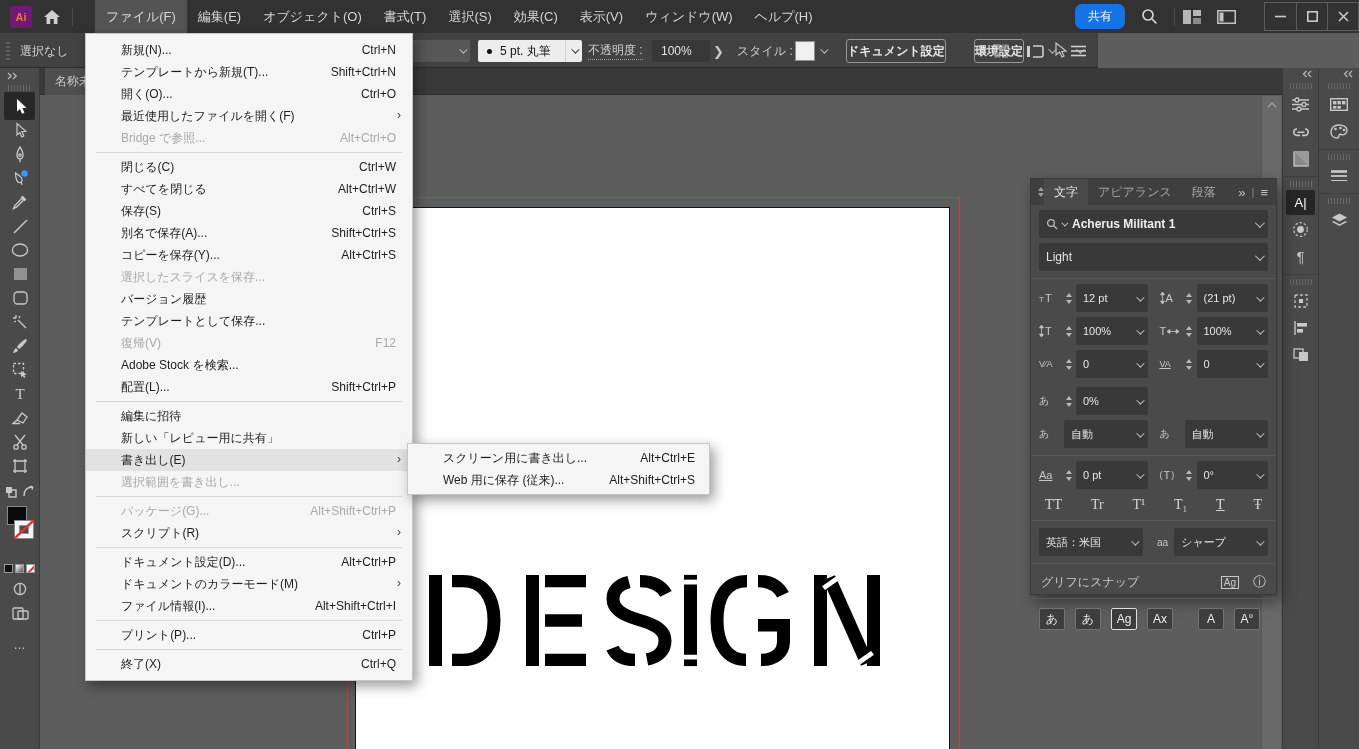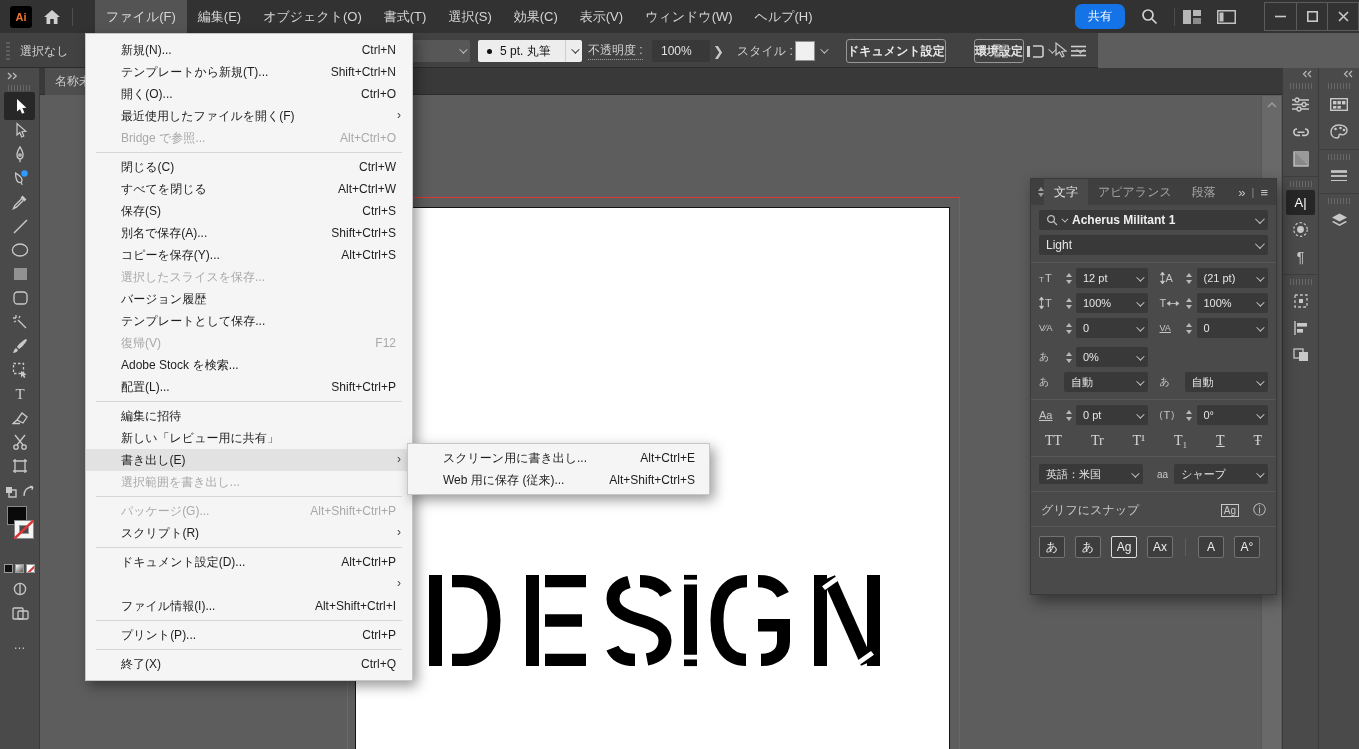--- a/index.html
+++ b/index.html
@@ -2,21 +2,21 @@
 <html><head>
 <meta charset="utf-8">
 <style>
 *{box-sizing:border-box;margin:0;padding:0}
 html,body{width:1359px;height:749px}
 body{font-family:"Liberation Sans","DejaVu Sans",sans-serif;font-size:12px}
 #app{position:relative;width:1359px;height:749px;background:#5d5d5d;overflow:hidden;color:#d8d8d8}
 svg{display:block}
 
 #titlebar{position:absolute;left:0;top:0;width:1359px;height:33px;background:#323232;display:flex;align-items:center}
-.ai-logo{width:22px;height:22px;margin:0 11px 0 10px;background:#000000;color:#ec7434;font-weight:700;font-size:11px;display:flex;align-items:center;justify-content:center;border-radius:3px}
+.ai-logo{width:22px;height:22px;margin:0 11px 0 10px;background:#701a75;color:#ec7434;font-weight:700;font-size:11px;display:flex;align-items:center;justify-content:center;border-radius:3px}
 .home-ic{margin-right:11px}
 .tdiv{width:1px;height:18px;background:#4d4d4d;margin-right:8px}
 #menubar{display:flex;height:33px;align-items:stretch;padding-left:14px}
 .mbitem{padding:0 11px;display:flex;align-items:center;color:#d6d6d6;font-size:13px}
 .mbitem.active{background:#545454}
 #tb-right{position:absolute;right:0;top:0;height:33px;display:flex;align-items:center}
 .share{background:#1473e6;color:#fff;border-radius:7px;padding:4px 13px;font-size:12px;margin-right:16px}
 .tb-ic{margin-right:16px}
 .winctl{display:flex;border:1px solid #5c5c5c;height:29px;margin-left:12px}
 .wcell{width:31px;display:flex;align-items:center;justify-content:center;border-left:1px solid #5c5c5c}
@@ -74,21 +74,21 @@
 #charpanel{position:absolute;left:1030px;top:178px;width:247px;height:417px;background:#4a4a4a;border:1px solid #3a3a3a;box-shadow:4px 6px 14px rgba(0,0,0,.45);z-index:20;font-size:11px}
 #cp-header{height:26px;background:#3f3f3f;display:flex;align-items:stretch}
 .cp-tab{padding:0 10px;display:flex;align-items:center;color:#a5a5a5;font-size:12px}
 .cp-tab.active{background:#4a4a4a;color:#e8e8e8}
 #cp-hdr-right{margin-left:auto;display:flex;align-items:center;gap:6px;padding-right:8px;color:#c5c5c5}
 .cp-row{display:flex;align-items:center;margin:5px 8px 0}
 .cp-icon{width:25px;color:#c6c6c6;font-size:11px;display:flex;align-items:center;gap:1px}
 .cp-step{width:9px;display:flex;flex-direction:column;align-items:center;gap:3px;margin-right:3px}
 .arr-u{width:0;height:0;border-left:3.5px solid transparent;border-right:3.5px solid transparent;border-bottom:4px solid #b8b8b8}
 .arr-d{width:0;height:0;border-left:3.5px solid transparent;border-right:3.5px solid transparent;border-top:4px solid #b8b8b8}
-.cp-field{flex:1;height:20px;background:#393939;border-radius:2px;display:flex;align-items:center;padding:0 2px 0 7px;color:#e5e5e5}
+.cp-field{flex:1;height:28px;background:#393939;border-radius:2px;display:flex;align-items:center;padding:0 2px 0 7px;color:#e5e5e5}
 .cp-chev{margin-left:auto;padding-right:4px}
 .cp-half{display:flex;align-items:center;flex:1}
 .cp-sep{height:1px;background:#575757;margin:7px 0 1px}
 .chev{display:inline-block;width:7px;height:7px;border-right:1.5px solid #c2c2c2;border-bottom:1.5px solid #c2c2c2;transform:rotate(45deg) translateY(-2px)}
 .chev.sm{width:6px;height:6px}
 #cp-stylerow{display:flex;justify-content:space-between;align-items:flex-start;margin:8px 14px 0;color:#d6d6d6;font-family:"Liberation Serif","DejaVu Serif",serif;font-size:14px}
 #cp-langrow{display:flex;align-items:center;margin:7px 8px 0}
 #cp-snaprow{display:flex;align-items:center;margin:9px 10px 0;color:#c9c9c9;font-size:12px}
 #cp-togglerow{display:flex;align-items:center;margin:9px 8px 0;gap:10px}
 .tgl{width:26px;height:22px;background:#3d3d3d;border:1px solid #727272;border-radius:2px;display:flex;align-items:center;justify-content:center;color:#ececec;font-size:12px}
@@ -820,20 +820,21 @@
       <div class="mrow">
         <span class="ml">スクリプト(R)</span>
         <span class="ma">›</span>
       </div>
       <div class="msep"></div>
       <div class="mrow">
         <span class="ml">ドキュメント設定(D)...</span>
         <span class="ms">Alt+Ctrl+P</span>
       </div>
       <div class="mrow">
+        <span class="ml">ドキュメントのカラーモード(M)</span>
         <span class="ma">›</span>
       </div>
       <div class="mrow">
         <span class="ml">ファイル情報(I)...</span>
         <span class="ms">Alt+Shift+Ctrl+I</span>
       </div>
       <div class="msep"></div>
       <div class="mrow">
         <span class="ml">プリント(P)...</span>
         <span class="ms">Ctrl+P</span>

